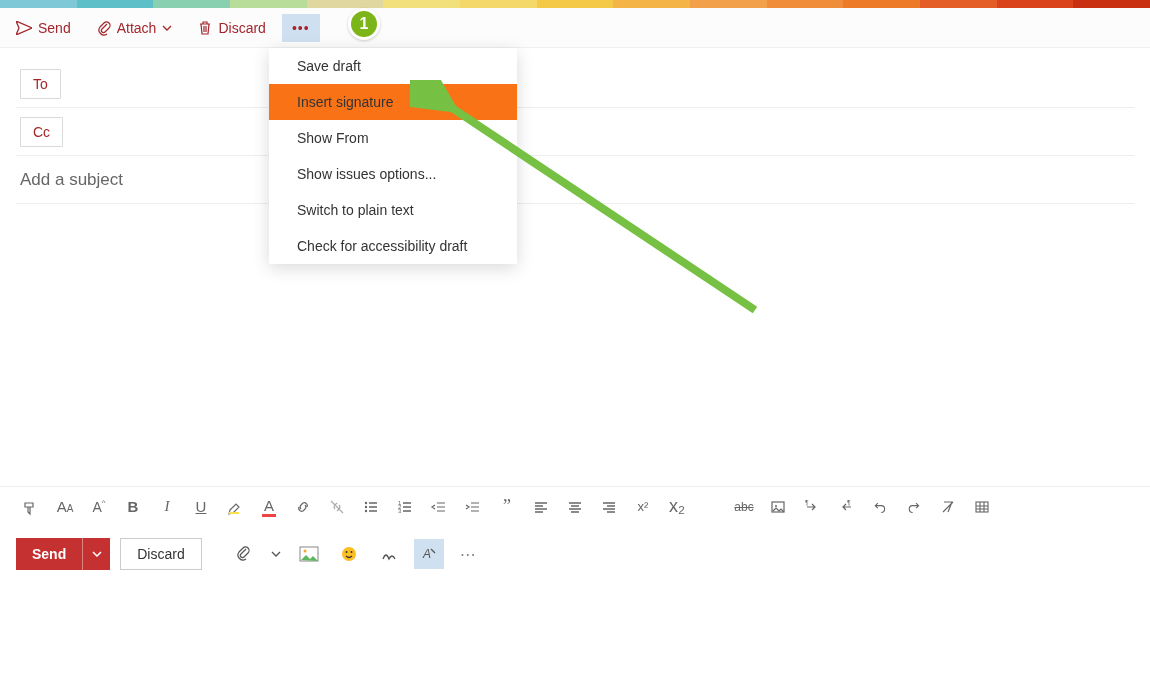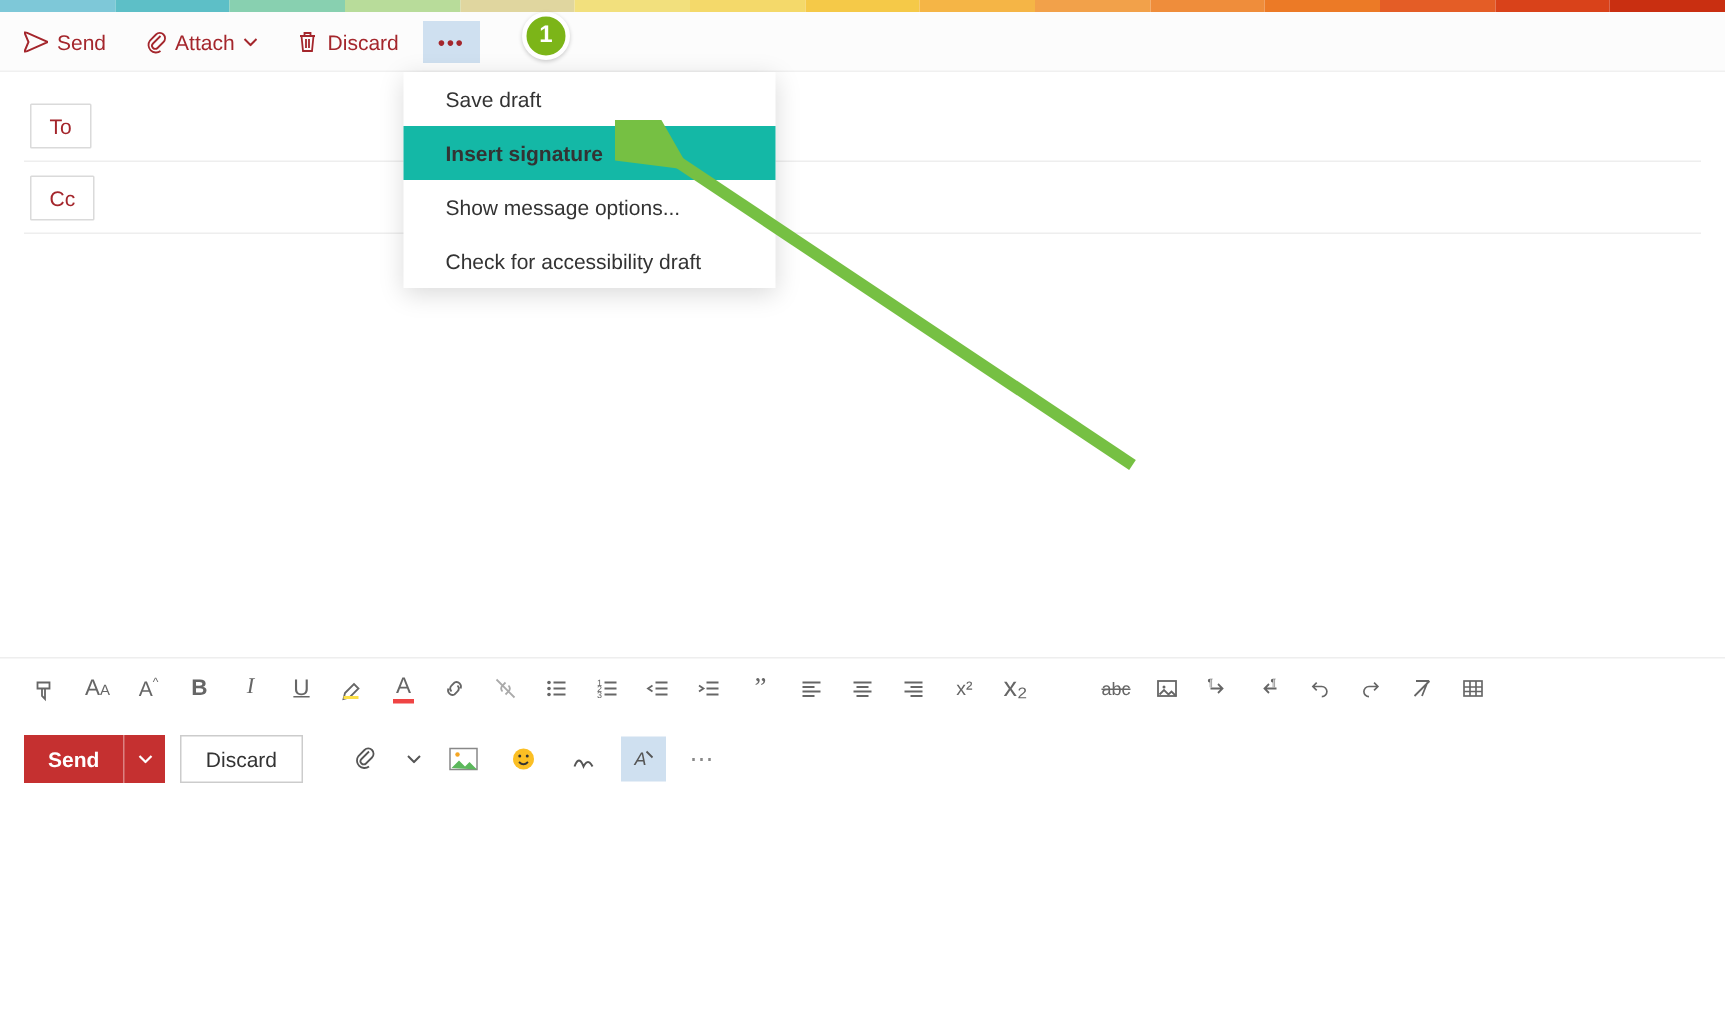--- a/index.html
+++ b/index.html
@@ -77,21 +77,21 @@
 .icon-btn.active { background: #cfe0f0; }
 
 .dropdown {
   position: absolute; left: 269px; top: 48px; width: 248px;
   background: #fff; box-shadow: 0 4px 16px rgba(0,0,0,.15);
   font-size: 14px; color: #333; z-index: 50;
 }
 .dd-item {
   padding: 10px 28px; cursor: pointer; display: flex; align-items:center; justify-content: space-between;
 }
-.dd-item.highlight { background: #14b8a6; font-weight: bold; }
+.dd-item.highlight { background: #f97316; }
 .chevron { font-size: 13px; color: #777; }
 
 .step-badge {
   position: absolute; left: 348px; top: 8px; width: 32px; height: 32px; border-radius: 50%;
   background: #7cb518; border: 3px solid #fff; color: #fff;
   display: flex; align-items: center; justify-content: center; font-weight: 600;
   box-shadow: 0 1px 3px rgba(0,0,0,.2); z-index: 60;
 }
 
 .arrow-svg { position: absolute; left: 410px; top: 80px; z-index: 55; pointer-events: none; }
@@ -154,20 +154,23 @@
 
 <div class="compose">
   <div class="field-row">
     <span class="chip">To</span>
     <input class="field-input" style="">
   </div>
   <div class="field-row">
     <span class="chip">Cc</span>
     <input class="field-input" style="">
   </div>
+  <div class="field-row subject">
+    <input class="field-input" placeholder="Add a subject" style="">
+  </div>
   <div class="body-area"></div>
 </div>
 
 <div class="format-toolbar">
   <div class="fmt-btn">
     <svg width="18" height="18" viewBox="0 0 18 18">
         <path d="M3 5 h8 v4 h-8 z M6 9 v5 l2 2 v-7" fill="none" stroke="#666" stroke-width="1.2"></path>
       </svg>
   </div>
   <div class="fmt-btn" style="font-size:12px;">
@@ -340,21 +343,27 @@
 </div>
 
 <div class="dropdown">
   <div class="dd-item">
       <span>Save draft</span>
     </div>
   <div class="dd-item highlight">
       <span>Insert signature</span>
     </div>
   <div class="dd-item">
-      <span>Show message options...</span>
+      <span>Show From</span>
+    </div>
+  <div class="dd-item">
+      <span>Show issues options...</span>
+    </div>
+  <div class="dd-item">
+      <span>Switch to plain text</span>
     </div>
   <div class="dd-item">
       <span>Check for accessibility draft</span>
     </div>
 </div>
 
 <div class="step-badge">
     <span>1</span>
   </div>
 

